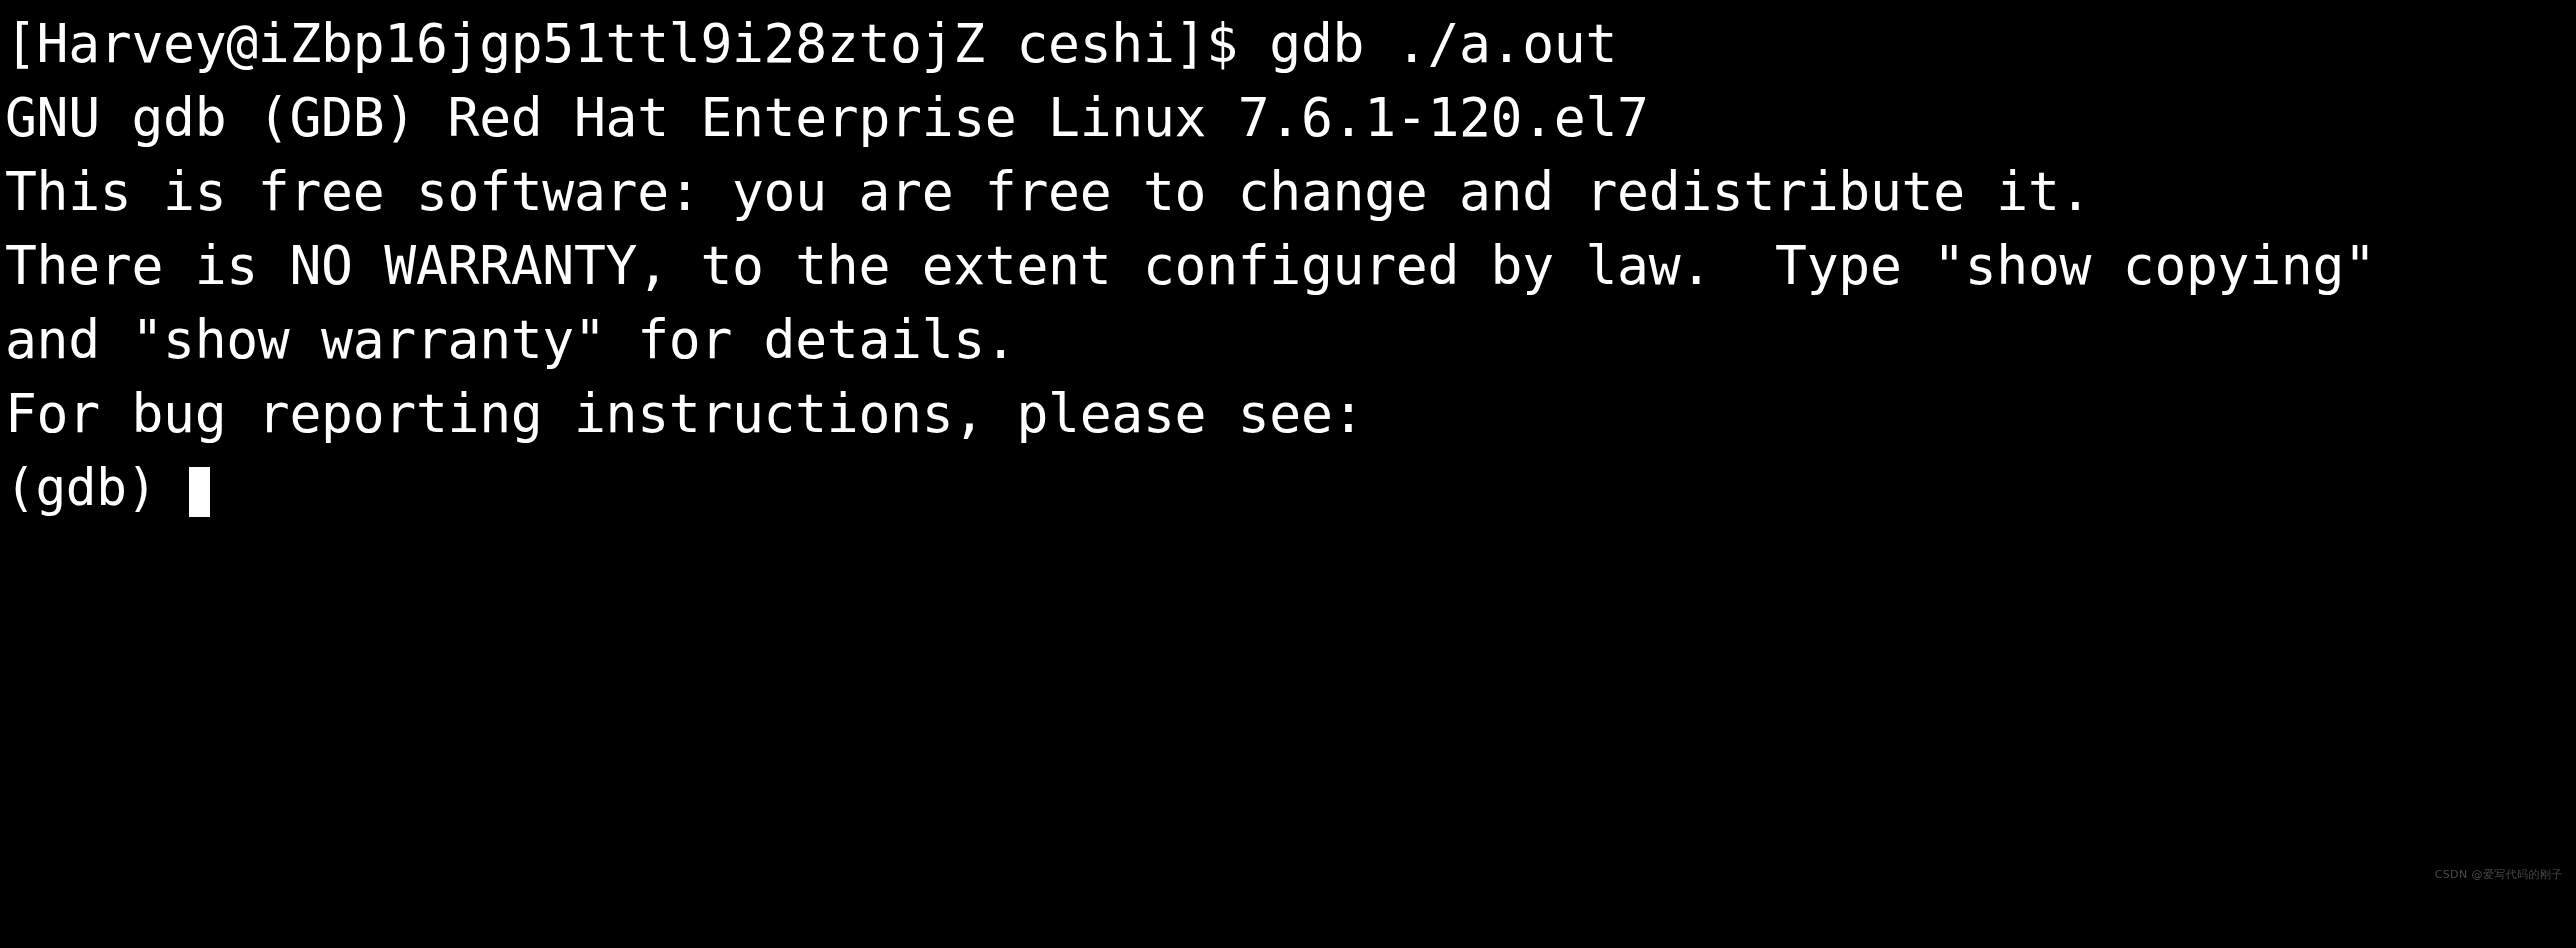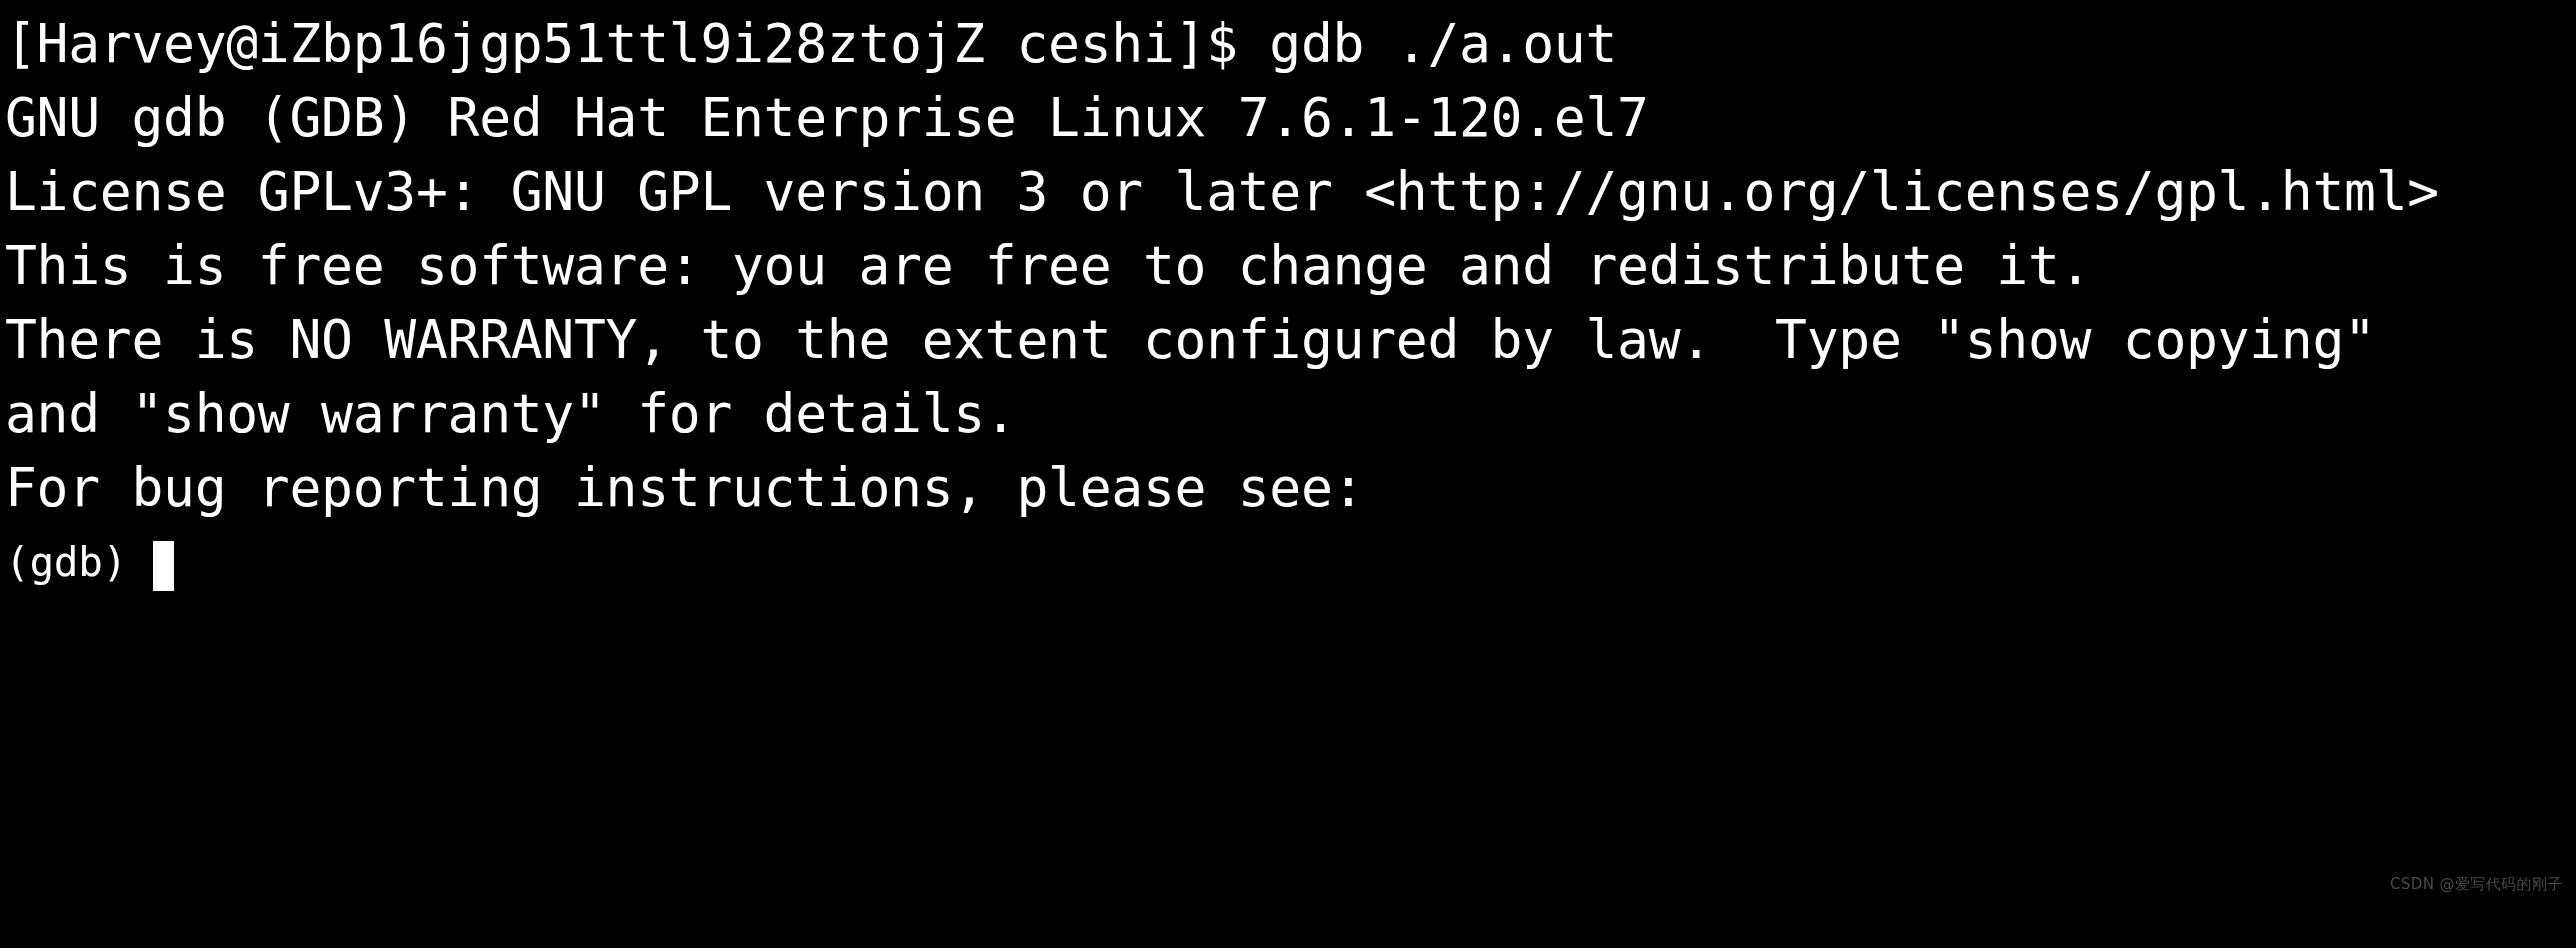--- a/index.html
+++ b/index.html
@@ -35,54 +35,53 @@
     -webkit-font-smoothing: antialiased;
   }
   .prompt-line {
     display: flex;
     align-items: center;
   }
   .prompt-line .prompt-text {
     white-space: pre;
     color: #ffffff;
     font-family: "DejaVu Sans Mono", "Liberation Mono", monospace;
-    font-size: 41px;
+    font-size: 51px;
     line-height: 74px;
     letter-spacing: -0.3px;
   }
   .cursor-block {
     display: inline-block;
     width: 21px;
     height: 50px;
     background: #ffffff;
     margin-left: 1.7px;
     position: relative;
     top: 4.2px;
   }
   #watermark {
     position: absolute;
     right: 13.3px;
-    bottom: 2px;
+    bottom: 12px;
     color: #4a4a4a;
     font-family: "DejaVu Sans", "Liberation Sans", sans-serif;
-    font-size: 15px;
+    font-size: 11px;
     line-height: 21.6px;
     white-space: nowrap;
     letter-spacing: 0.4px;
   }
 </style>
 </head>
 <body>
 
 <div id="terminal">
 
   <div id="terminal-output">
     <span class="term-line">[Harvey@iZbp16jgp51ttl9i28ztojZ ceshi]$ gdb ./a.out</span>
     <span class="term-line">GNU gdb (GDB) Red Hat Enterprise Linux 7.6.1-120.el7</span>
-    <span class="term-line">License GPLv3+: GNU GPL version 3 or later &lt;http://gnu.org/licenses/gpl.html&gt;</span>
     <span class="term-line">This is free software: you are free to change and redistribute it.</span>
     <span class="term-line">There is NO WARRANTY, to the extent configured by law.  Type "show copying"</span>
     <span class="term-line">and "show warranty" for details.</span>
     <span class="term-line">For bug reporting instructions, please see:</span>
   </div>
 
   <div class="term-line prompt-line">
     <span class="prompt-text">(gdb) </span>
     <span class="prompt-text"></span>
     <span class="cursor-block"></span>

